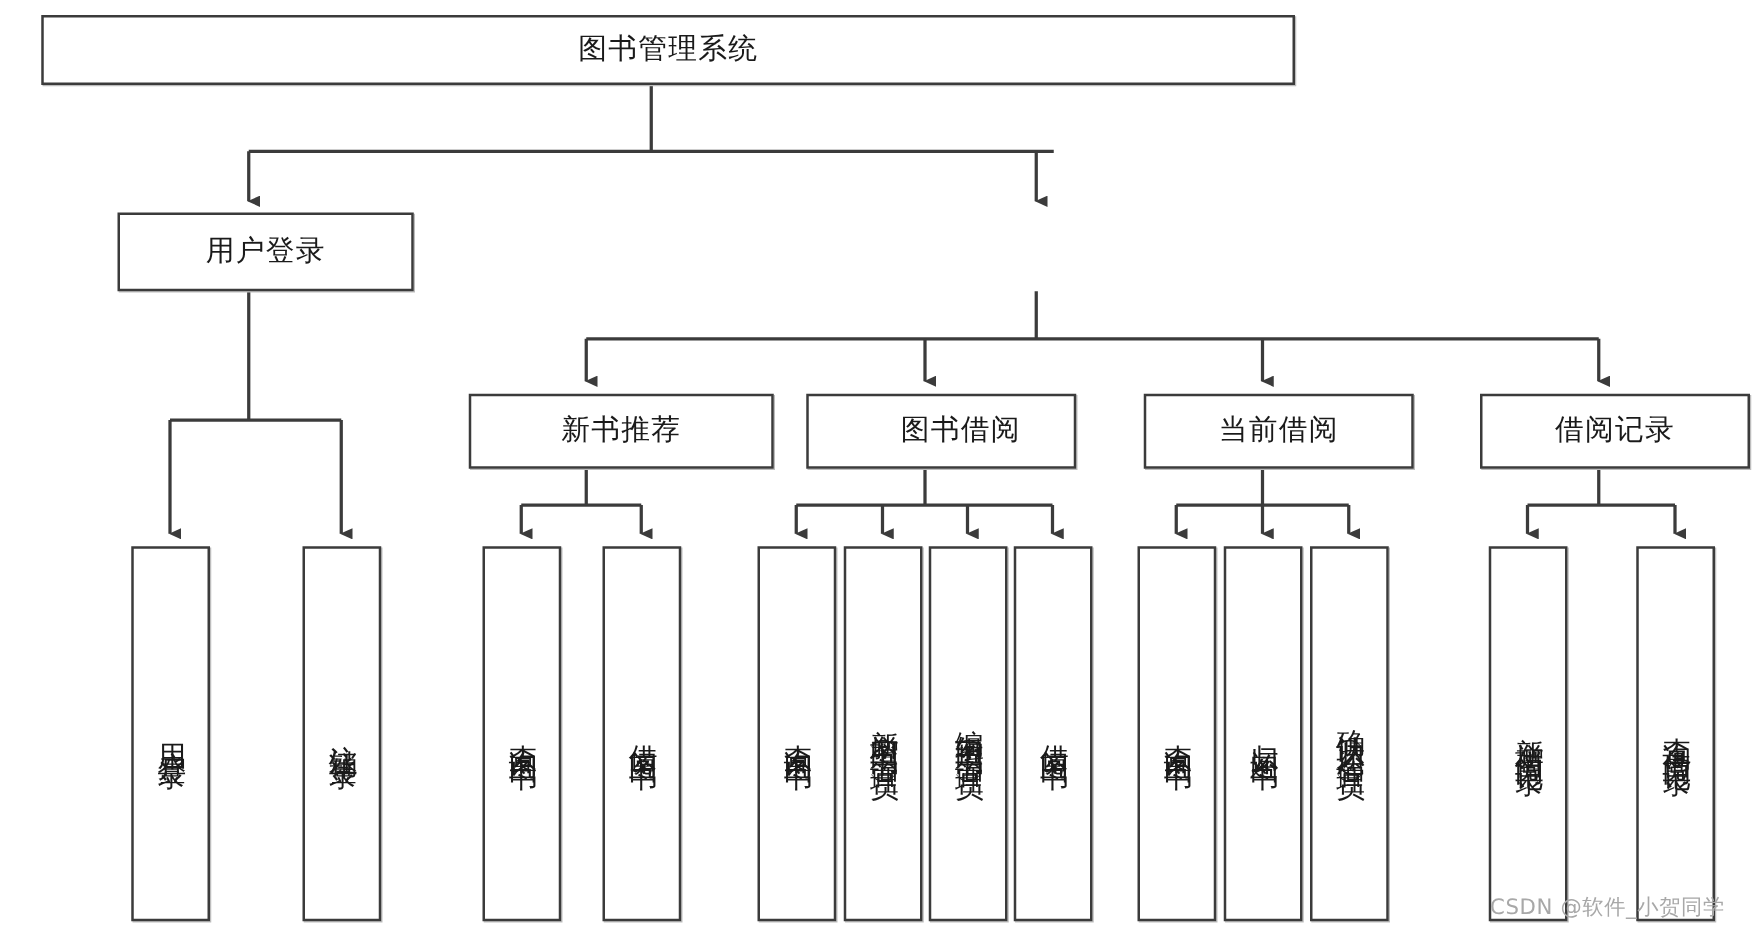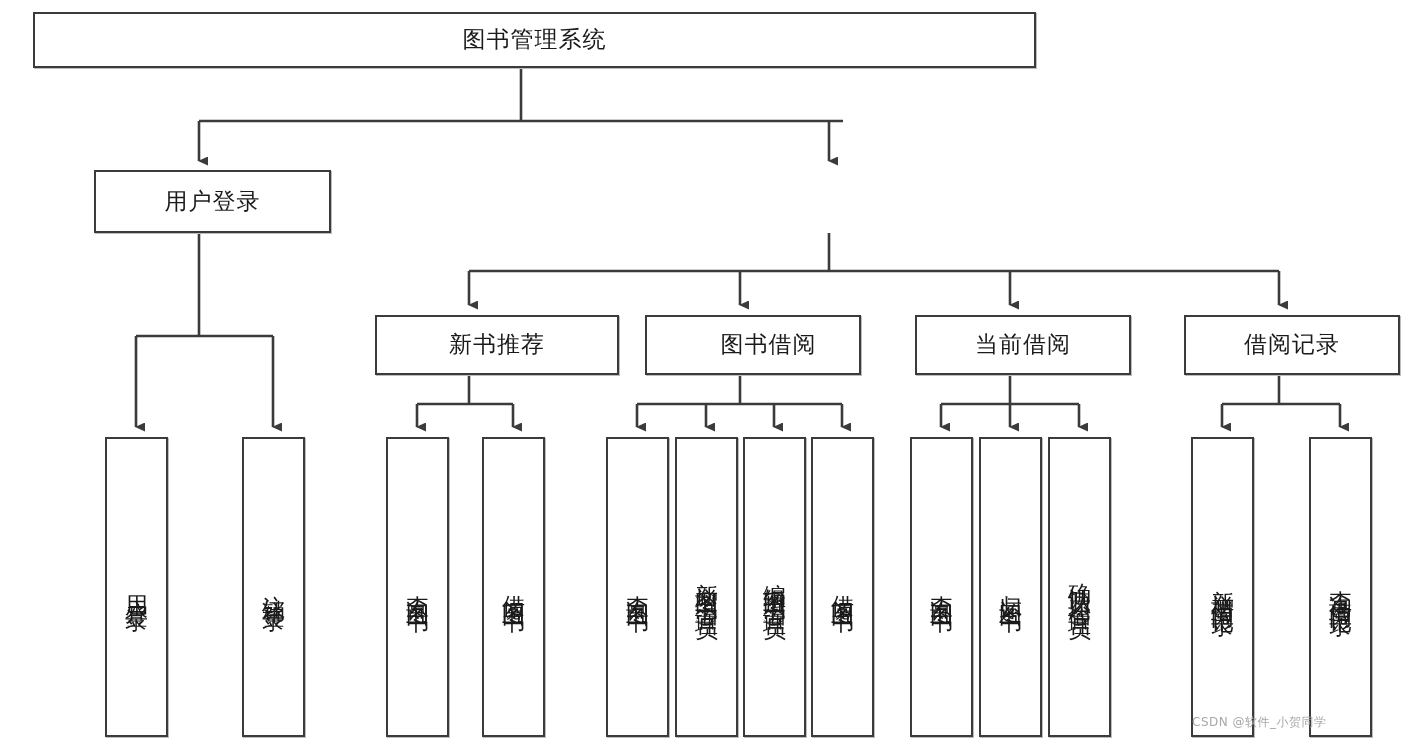--- a/index.html
+++ b/index.html
@@ -56,21 +56,21 @@
     white-space: nowrap;
     display: block;
   }
   .node-label {
     user-select: none;
   }
   .watermark {
     position: absolute;
     left: 1192px;
     top: 714px;
-    font-size: 12px;
+    font-size: 17px;
     color: #a8a8a8;
     letter-spacing: 0.5px;
     white-space: nowrap;
   }
 </style>
 </head>
 <body>
 
 <div id="diagram-root">
 

